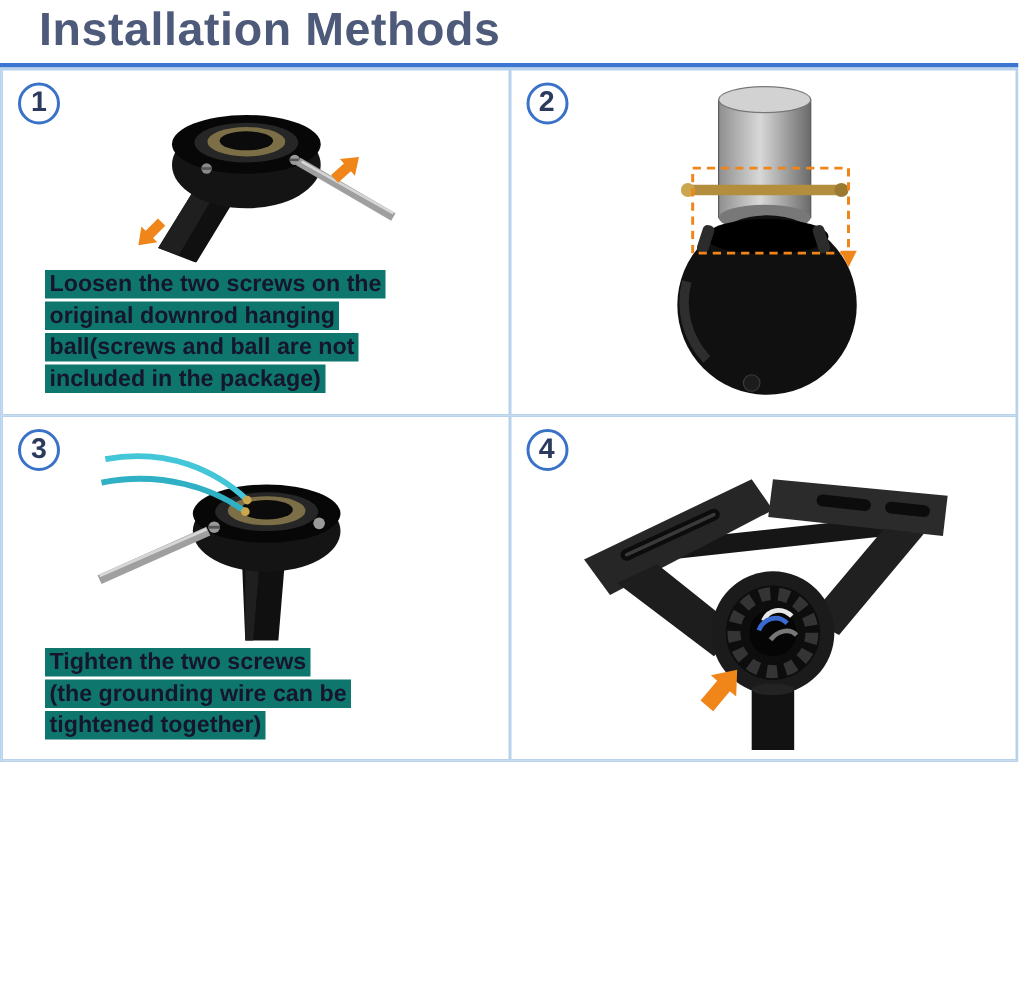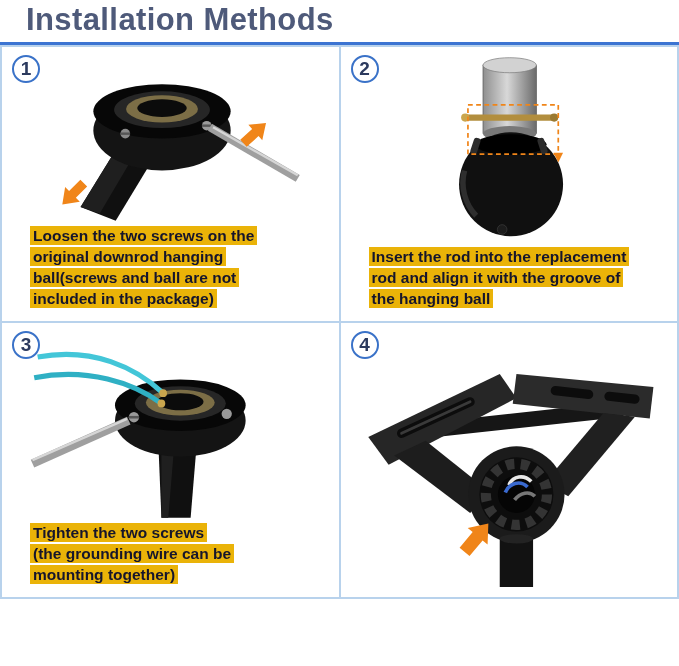--- a/index.html
+++ b/index.html
@@ -1,29 +1,29 @@
 <!DOCTYPE html>
 <html><head>
 <meta charset="utf-8">
 <style>
   * { margin:0; padding:0; box-sizing:border-box; }
   html,body { width:679px; height:666px; }
   body { font-family:"Liberation Sans", sans-serif; background:#ffffff; overflow:hidden; }
-  .page { width:679px; height:599px; display:flex; flex-direction:column; }
+  .page { width:679px; height:508px; display:flex; flex-direction:column; }
   .header { padding:2px 0 0 26px; }
   .title { font-size:31px; font-weight:700; color:#4e5a7a; letter-spacing:.4px; }
   .rule { height:3px; background:#3c74d2; margin-top:4px; }
   .grid { flex:1; display:grid; grid-template-columns:1fr 1fr; grid-template-rows:1fr 1fr; border:1px solid #b8d2ec; min-height:0; }
   .cell { position:relative; border:1px solid #b8d2ec; display:flex; flex-direction:column; padding:6px 8px 4px; overflow:hidden; min-height:0; }
   .badge { position:absolute; top:8px; left:10px; width:28px; height:28px; border:2px solid #3a72c8; border-radius:50%;
            display:flex; align-items:center; justify-content:center; font-size:19px; font-weight:700; color:#2c3a5e; z-index:2; background:#fff; }
   .photo { flex:1; display:flex; align-items:center; justify-content:center; min-height:0; padding:4px 0 2px; }
   .photo svg { max-width:100%; max-height:100%; }
   .caption { padding:2px 4px 8px 20px; font-size:15.5px; font-weight:700; color:#15152c; line-height:1.36; }
-  .hl { background:#eab308; white-space:pre-line; padding:1px 3px; -webkit-box-decoration-break:clone; box-decoration-break:clone; }
+  .hl { background:#0f766e; white-space:pre-line; padding:1px 3px; -webkit-box-decoration-break:clone; box-decoration-break:clone; }
 </style>
 </head>
 <body>
 
 <div class="page">
 
   <div class="header">
     <div class="title">Installation Methods</div>
   </div>
   <div class="rule"></div>
@@ -97,23 +97,20 @@
             <rect x="106" y="118" width="10" height="24" rx="4" fill="#2c2c2c" transform="rotate(18 111 130)"></rect>
             <rect x="204" y="118" width="10" height="24" rx="4" fill="#2c2c2c" transform="rotate(-18 209 130)"></rect>
             <circle cx="150" cy="252" r="7" fill="#1c1c1c" stroke="#3c3c3c"></circle>
           </g>
           <g>
             <path d="M100 70 H 232 V 142 H 100 Z" fill="none" stroke="#f08519" stroke-width="2.5" stroke-dasharray="7 5"></path>
             <polygon points="232,154 225,140 239,140" fill="#f08519"></polygon>
           </g>
         </svg>
       </div>
-      <p class="caption"><span class="hl">Insert the rod into the replacement
-rod and align it with the groove of
-the hanging ball</span></p>
     </section>
 
     <section class="cell">
       <div class="badge">
         <span>3</span>
       </div>
       <div class="photo">
         <svg viewBox="0 0 320 215" width="316" height="210">
           <g>
             <polygon points="146,118 192,118 184,215 150,215" fill="#101010"></polygon>
@@ -136,21 +133,21 @@
             <circle cx="150" cy="82" r="4.5" fill="#caa64e"></circle>
           </g>
           <g>
             <line x1="0" y1="152" x2="112" y2="102" stroke="#9f9f9f" stroke-width="10"></line>
             <line x1="0" y1="148" x2="110" y2="100" stroke="#d6d6d6" stroke-width="3"></line>
           </g>
         </svg>
       </div>
       <p class="caption"><span class="hl">Tighten the two screws
 (the grounding wire can be
-mounting together)</span></p>
+tightened together)</span></p>
     </section>
 
     <section class="cell">
       <div class="badge">
         <span>4</span>
       </div>
       <div class="photo">
         <svg viewBox="0 0 320 270" width="310" height="250">
           <g>
             <polygon points="40,96 280,70 284,86 44,112" fill="#161616"></polygon>

